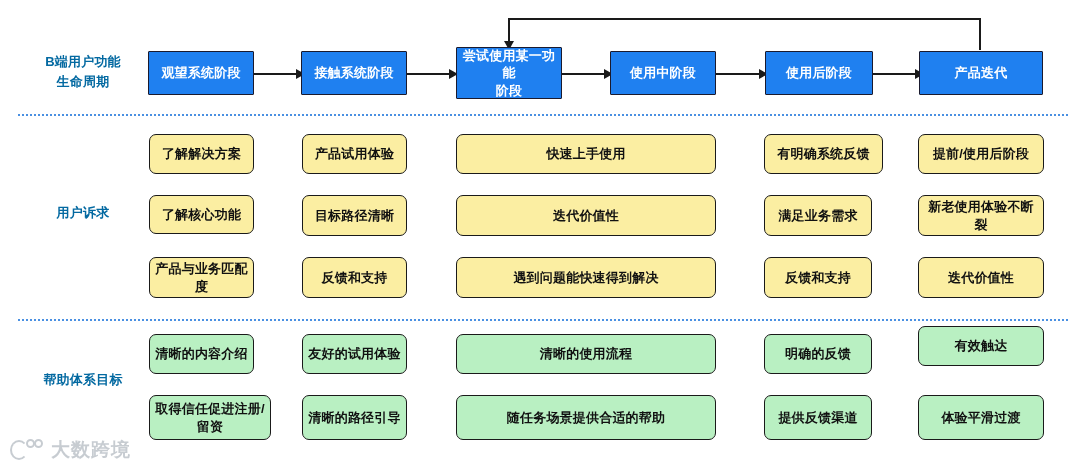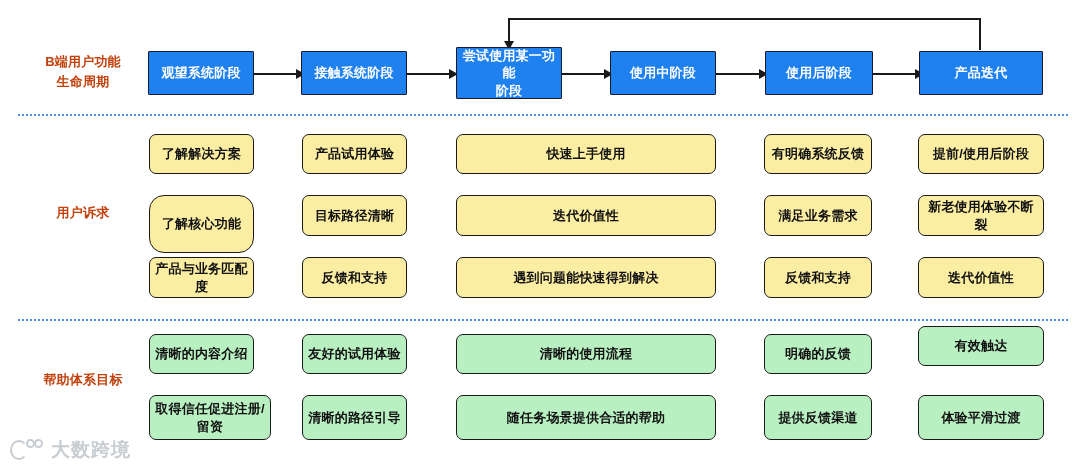--- a/index.html
+++ b/index.html
@@ -17,21 +17,21 @@
     background: #ffffff;
     overflow: hidden;
   }
 
   
   .row-label {
     position: absolute;
     text-align: center;
     font-size: 13px;
     font-weight: 700;
-    color: #c2410c;
+    color: #0369a1;
     line-height: 1.55;
     letter-spacing: 0.2px;
   }
 
   
   .node {
     position: absolute;
     box-sizing: border-box;
     display: flex;
     align-items: center;
@@ -168,32 +168,32 @@
   <div class="node stage" style="left:301px; top:51px; width:106px; height:44px;">接触系统阶段</div>
   <div class="node stage" style="left:456px; top:47px; width:106px; height:52px; flex-direction:column;">
     <span>尝试使用某一功能</span>
     <span>阶段</span>
   </div>
   <div class="node stage" style="left:610px; top:51px; width:106px; height:44px;">使用中阶段</div>
   <div class="node stage" style="left:765px; top:51px; width:108px; height:44px;">使用后阶段</div>
   <div class="node stage" style="left:919px; top:51px; width:124px; height:44px;">产品迭代</div>
 
   <div class="node need" style="left:149px; top:134px; width:105px; height:40px;">了解解决方案</div>
-  <div class="node need" style="left:149px; top:195px; width:105px; height:58px;border-radius:15px;">了解核心功能</div>
+  <div class="node need" style="left:149px; top:195px; width:105px; height:39px;">了解核心功能</div>
   <div class="node need" style="left:149px; top:257px; width:105px; height:41px;">产品与业务匹配度</div>
 
   <div class="node need" style="left:302px; top:134px; width:105px; height:40px;">产品试用体验</div>
   <div class="node need" style="left:302px; top:195px; width:105px; height:41px;">目标路径清晰</div>
   <div class="node need" style="left:302px; top:257px; width:105px; height:41px;">反馈和支持</div>
 
   <div class="node need" style="left:456px; top:134px; width:260px; height:40px;">快速上手使用</div>
   <div class="node need" style="left:456px; top:195px; width:260px; height:41px;">迭代价值性</div>
   <div class="node need" style="left:456px; top:257px; width:260px; height:41px;">遇到问题能快速得到解决</div>
 
-  <div class="node need" style="left:764px; top:134px; width:108px; height:40px;">有明确系统反馈</div>
+  <div class="node need" style="left:764px; top:134px; width:119px; height:40px;">有明确系统反馈</div>
   <div class="node need" style="left:764px; top:195px; width:108px; height:41px;">满足业务需求</div>
   <div class="node need" style="left:764px; top:257px; width:108px; height:41px;">反馈和支持</div>
 
   <div class="node need" style="left:918px; top:134px; width:126px; height:40px;">提前/使用后阶段</div>
   <div class="node need" style="left:918px; top:195px; width:126px; height:41px;">新老使用体验不断裂</div>
   <div class="node need" style="left:918px; top:257px; width:126px; height:41px;">迭代价值性</div>
 
   <div class="node goal" style="left:149px; top:334px; width:105px; height:40px;">清晰的内容介绍</div>
   <div class="node goal" style="left:149px; top:395px; width:122px; height:45px;">取得信任促进注册/留资</div>
 

